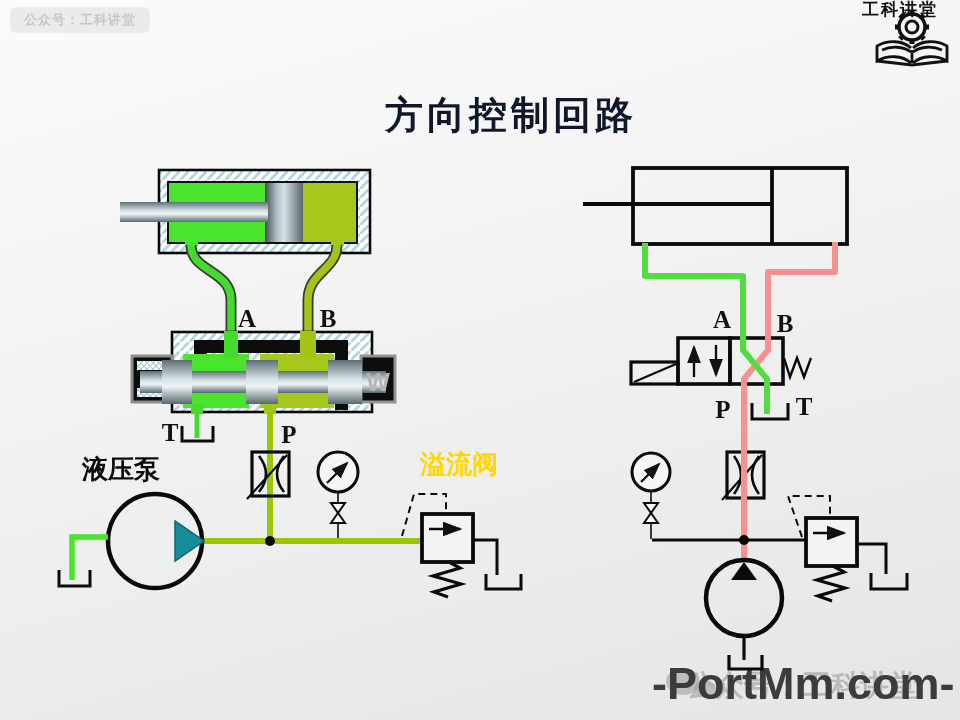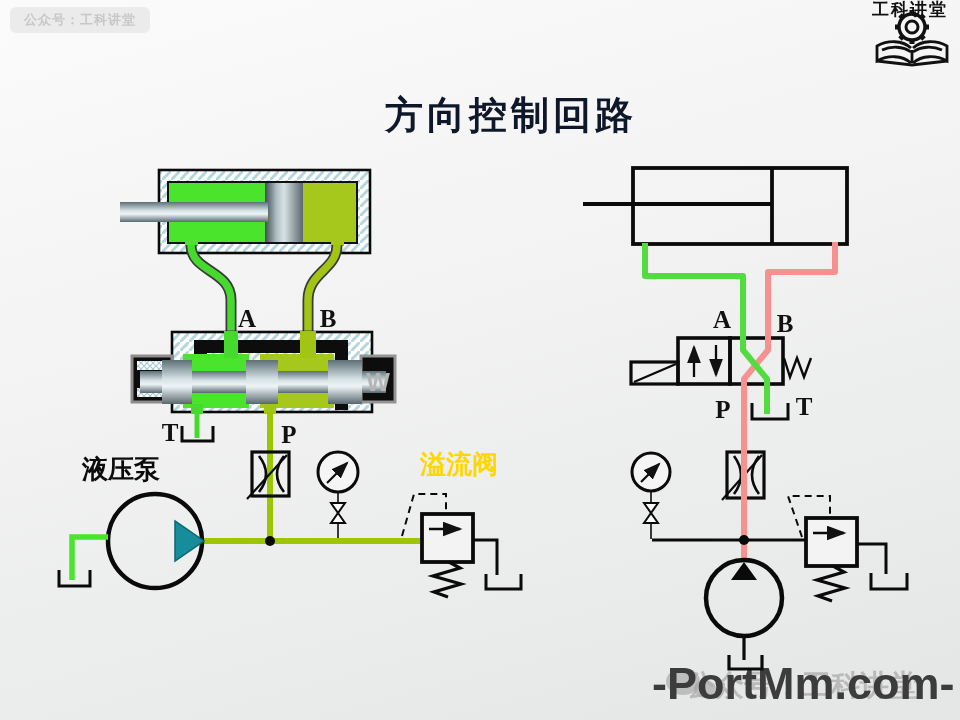--- a/index.html
+++ b/index.html
@@ -10,21 +10,21 @@
   }
   .badge{
     position:absolute;left:10px;top:7px;background:#ebebeb;border-radius:6px;
     padding:4px 14px;font-size:13px;font-weight:bold;color:#c7c7c7;letter-spacing:1px;
   }
   .title{
     position:absolute;left:511px;top:90px;transform:translateX(-50%);
     font-family:"Liberation Serif","DejaVu Serif",serif;font-size:38px;font-weight:700;
     color:#0f172a;letter-spacing:4px;white-space:nowrap;
   }
-  .logo{position:absolute;left:862px;top:2px;width:96px;text-align:center;}
+  .logo{position:absolute;left:862px;top:2px;width:96px;}
   .logo-text{
     font-family:"Liberation Serif","DejaVu Serif",serif;
     font-size:17px;font-weight:bold;color:#111;letter-spacing:2px;margin-top:-4px;
   }
   .wm-ghost{
     position:absolute;left:686px;top:666px;
     font-family:"Liberation Serif","DejaVu Serif",serif;
     font-size:29px;font-weight:bold;color:#b0b0b0;opacity:.8;white-space:nowrap;letter-spacing:0px;
   }
   .wm-blob1{position:absolute;left:666px;top:668px;width:34px;height:27px;border-radius:50%;background:#9b9b9b;opacity:.55;}

